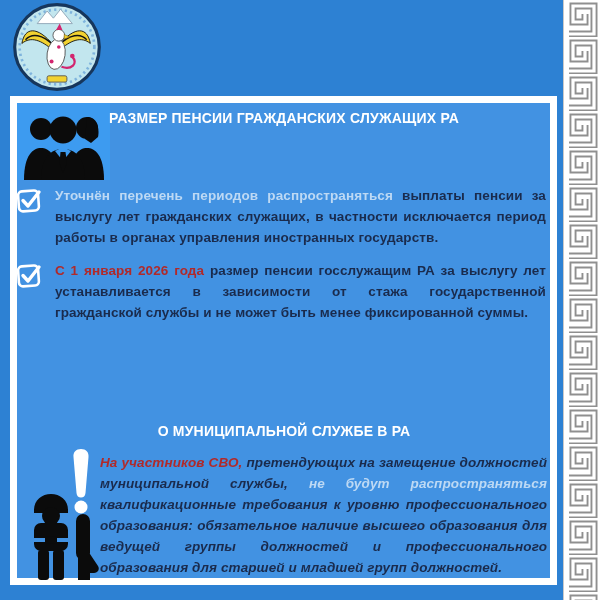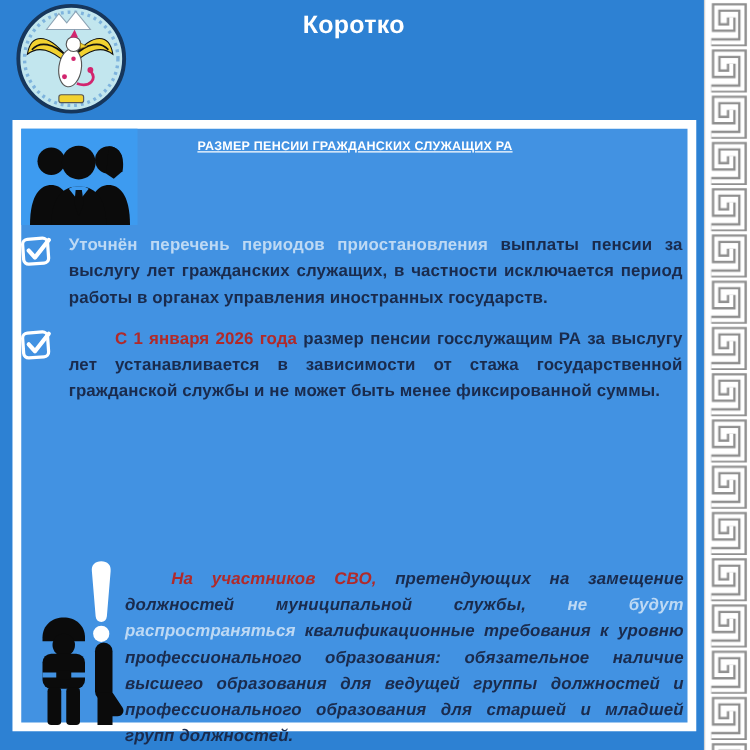--- a/index.html
+++ b/index.html
@@ -10,36 +10,36 @@
   .meander{position:absolute;right:0;top:0;width:37px;height:600px;}
 
   
   .emblem{position:absolute;left:11px;top:2px;width:92px;height:90px;}
   .header-title{position:absolute;left:20px;top:6px;width:526px;text-align:center;color:#ffffff;font-weight:700;font-size:20px;line-height:28px;letter-spacing:.2px;}
 
   
   .panel{position:absolute;left:10px;top:96px;width:547px;height:489px;background:#4292e2;border:7px solid #ffffff;box-sizing:border-box;}
 
   .icon-tile{position:absolute;left:17px;top:103px;width:93px;height:77px;background:#3d9bf0;}
-  .sec-title{position:absolute;color:#ffffff;font-weight:700;font-size:10px;line-height:20px;text-align:center;letter-spacing:.2px;text-decoration:underline;}
+  .sec-title{position:absolute;color:#ffffff;font-weight:700;font-size:14px;line-height:20px;text-align:center;letter-spacing:.2px;}
   .sec1-title{left:24px;top:108px;width:520px;}
   .sec2-title{left:24px;top:421px;width:520px;}
 
   .bullet-check{position:absolute;width:27px;height:27px;}
   .check1{left:16px;top:187px;}
   .check2{left:16px;top:262px;}
 
   .body-text{position:absolute;font-size:13.5px;font-weight:700;line-height:21px;text-align:justify;letter-spacing:.1px;}
   .bullet-text{left:55px;width:491px;}
   .bt1{top:185px;}
   .bt2{top:260px;}
   .para{left:100px;top:452px;width:447px;font-style:italic;}
 
   .seg-navy{color:#1a2b4d;}
-  .seg-red{color:#b02a2a;margin-left:37px;}
+  .seg-red{color:#b02a2a;}
   .seg-lightblue{color:#bdd9f4;}
 
   .excl-icon{position:absolute;left:70px;top:447px;width:22px;height:68px;}
   .soldier-icon{position:absolute;left:20px;top:492px;width:84px;height:88px;}
 </style>
 </head>
 <body>
 
 <div class="page">
 
@@ -68,21 +68,20 @@
     <path d="M49 31 L53 24 L56 31 Z" fill="#d2256e"></path>
     <path d="M58 36 L64 39 L58 41 Z" fill="#f2d230" stroke="#7a5c00" stroke-width="0.6"></path>
     <path d="M55 72 C66 76 74 68 67 61" fill="none" stroke="#d2256e" stroke-width="2.5"></path>
     <circle cx="67" cy="60" r="2.6" fill="#d2256e"></circle>
     <circle cx="44" cy="66" r="2.2" fill="#d2256e"></circle>
     <circle cx="52" cy="50" r="2" fill="#d2256e"></circle>
     <rect x="39" y="82" width="22" height="7" rx="2" fill="#f2d230" stroke="#555555" stroke-width="1"></rect>
   </svg>
 
   <div class="header-title">
-    <div>Коротко</div>
   </div>
 
   <div class="panel"></div>
 
   <div class="icon-tile">
     <svg viewBox="0 0 93 77" width="93" height="77" xmlns="http://www.w3.org/2000/svg">
       <circle cx="24" cy="26" r="11" fill="#0b0b0b"></circle>
       <path d="M7 77 C7 52 16 45 24 45 C32 45 41 52 41 77 Z" fill="#0b0b0b"></path>
       <circle cx="70" cy="25" r="11" fill="#0b0b0b"></circle>
       <path d="M70 14 C79 14 83 24 81 34 L74 40 L68 36 Z" fill="#0b0b0b"></path>
@@ -95,28 +94,29 @@
   </div>
 
   <div class="sec-title sec1-title">
     <div>РАЗМЕР ПЕНСИИ ГРАЖДАНСКИХ СЛУЖАЩИХ РА</div>
   </div>
 
   <svg class="bullet-check check1" viewBox="0 0 27 27" xmlns="http://www.w3.org/2000/svg">
     <rect x="2.5" y="4" width="20" height="20" rx="4" fill="none" stroke="#ffffff" stroke-width="2.6" transform="rotate(-4 12 14)"></rect>
     <path d="M7 13.5 L12 19 L23 5" fill="none" stroke="#ffffff" stroke-width="3.4" stroke-linecap="round" stroke-linejoin="round"></path>
   </svg>
-  <div class="body-text bullet-text bt1"><span class="seg-lightblue">Уточнён перечень периодов приостановления</span><span class="seg-navy"> выплаты пенсии за выслугу лет гражданских служащих, в частности исключается период работы в органах управления иностранных государств.</span></div>
+  <div class="body-text bullet-text bt1"><span class="seg-lightblue">Уточнён перечень периодов распространяться</span><span class="seg-navy"> выплаты пенсии за выслугу лет гражданских служащих, в частности исключается период работы в органах управления иностранных государств.</span></div>
 
   <svg class="bullet-check check2" viewBox="0 0 27 27" xmlns="http://www.w3.org/2000/svg">
     <rect x="2.5" y="4" width="20" height="20" rx="4" fill="none" stroke="#ffffff" stroke-width="2.6" transform="rotate(-4 12 14)"></rect>
     <path d="M7 13.5 L12 19 L23 5" fill="none" stroke="#ffffff" stroke-width="3.4" stroke-linecap="round" stroke-linejoin="round"></path>
   </svg>
   <div class="body-text bullet-text bt2"><span class="seg-red">С 1 января 2026 года</span><span class="seg-navy"> размер пенсии госслужащим РА за выслугу лет устанавливается в зависимости от стажа государственной гражданской службы и не может быть менее фиксированной суммы.</span></div>
 
+  <div class="sec-title sec2-title">О МУНИЦИПАЛЬНОЙ СЛУЖБЕ В РА</div>
 
   <svg class="excl-icon" viewBox="0 0 22 68" xmlns="http://www.w3.org/2000/svg">
     <path d="M11 2 C16 2 19 5 18.5 10 L15.5 46 C15.2 49 13.5 50.5 11 50.5 C8.5 50.5 6.8 49 6.5 46 L3.5 10 C3 5 6 2 11 2 Z" fill="#ffffff"></path>
     <circle cx="11" cy="60" r="6.5" fill="#ffffff"></circle>
   </svg>
 
   <svg class="soldier-icon" viewBox="0 0 84 88" xmlns="http://www.w3.org/2000/svg">
     <path d="M14 18 C14 8 22 2 31 2 C40 2 48 8 48 18 L48 21 L14 21 Z" fill="#0b0b0b"></path>
     <circle cx="31" cy="24" r="9" fill="#0b0b0b"></circle>
     <rect x="14" y="31" width="34" height="28" rx="7" fill="#0b0b0b"></rect>

